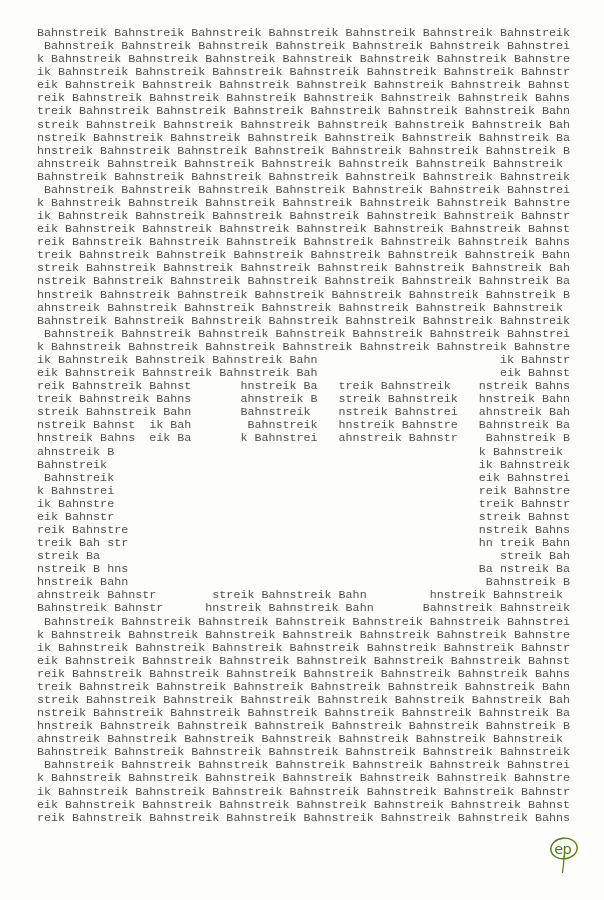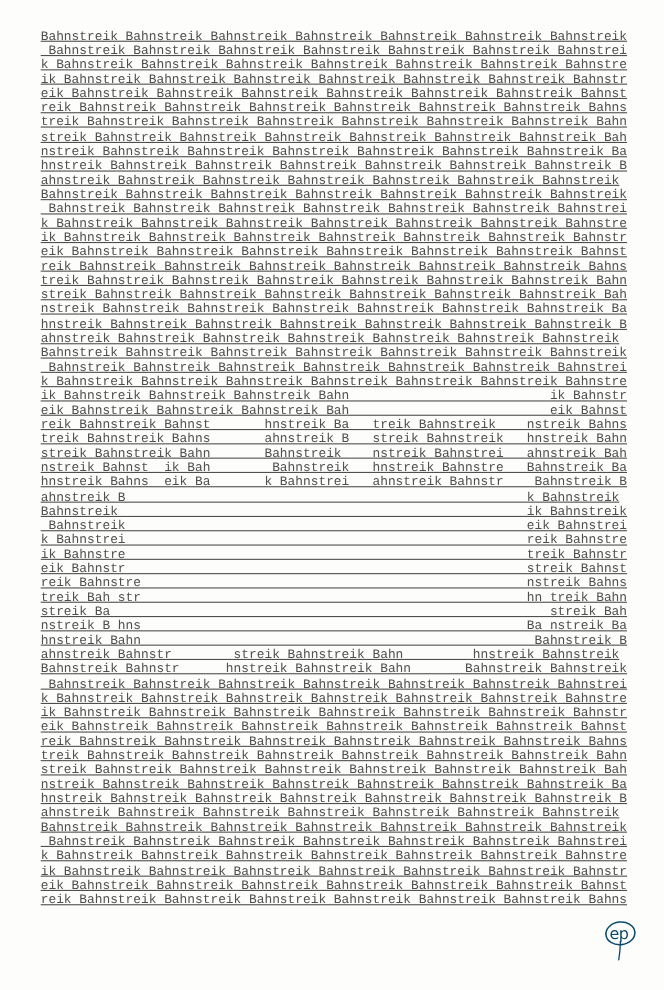--- a/index.html
+++ b/index.html
@@ -19,21 +19,20 @@
     position: absolute;
     left: 37px;
     top: 27px;
     margin: 0;
     font-family: "Liberation Mono", "DejaVu Sans Mono", monospace;
     font-size: 11.7px;
     line-height: 13.08px;
     letter-spacing: 0;
     white-space: pre;
     color: #4f4f4f;
-    text-decoration: underline;
   }
   .logo {
     position: absolute;
     left: 539px;
     top: 833px;
     width: 50px;
     height: 52px;
     color: #565656;
   }
   .logo svg { display: block; }
@@ -101,21 +100,21 @@
 nstreik Bahnstreik Bahnstreik Bahnstreik Bahnstreik Bahnstreik Bahnstreik Ba
 hnstreik Bahnstreik Bahnstreik Bahnstreik Bahnstreik Bahnstreik Bahnstreik B
 ahnstreik Bahnstreik Bahnstreik Bahnstreik Bahnstreik Bahnstreik Bahnstreik
 Bahnstreik Bahnstreik Bahnstreik Bahnstreik Bahnstreik Bahnstreik Bahnstreik
  Bahnstreik Bahnstreik Bahnstreik Bahnstreik Bahnstreik Bahnstreik Bahnstrei
 k Bahnstreik Bahnstreik Bahnstreik Bahnstreik Bahnstreik Bahnstreik Bahnstre
 ik Bahnstreik Bahnstreik Bahnstreik Bahnstreik Bahnstreik Bahnstreik Bahnstr
 eik Bahnstreik Bahnstreik Bahnstreik Bahnstreik Bahnstreik Bahnstreik Bahnst
 reik Bahnstreik Bahnstreik Bahnstreik Bahnstreik Bahnstreik Bahnstreik Bahns</pre>
 
-  <div class="logo" style="color: #0c4a6e;">
+  <div class="logo" style="color: #4d7c0f;">
     <svg width="50" height="52" viewBox="0 0 50 52">
       <ellipse cx="25" cy="15.5" rx="13.2" ry="10.3" fill="none" stroke="currentColor" stroke-width="1.4" transform="rotate(-6 25 15.5)"></ellipse>
       <text x="15.2" y="20.6" font-size="14.5" fill="currentColor" letter-spacing="-0.6">ep</text>
       <path d="M25 23 C24.9 28.5 24.4 34 23.5 39.5" fill="none" stroke="currentColor" stroke-width="1.2" stroke-linecap="round"></path>
     </svg>
   </div>
 
 </div>
 
 </body></html>

